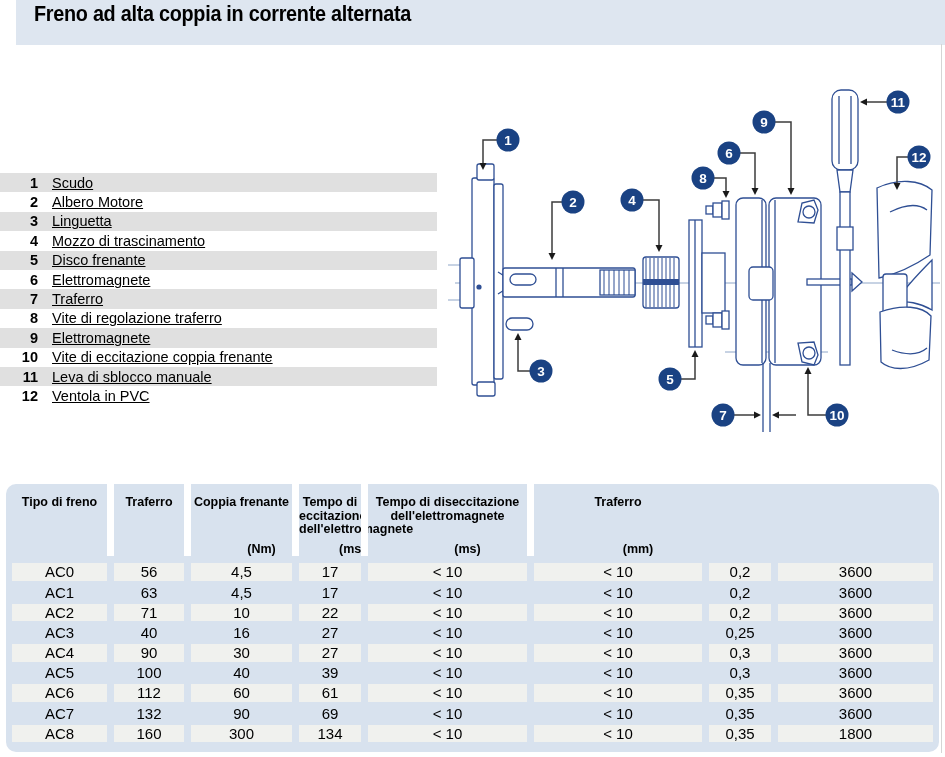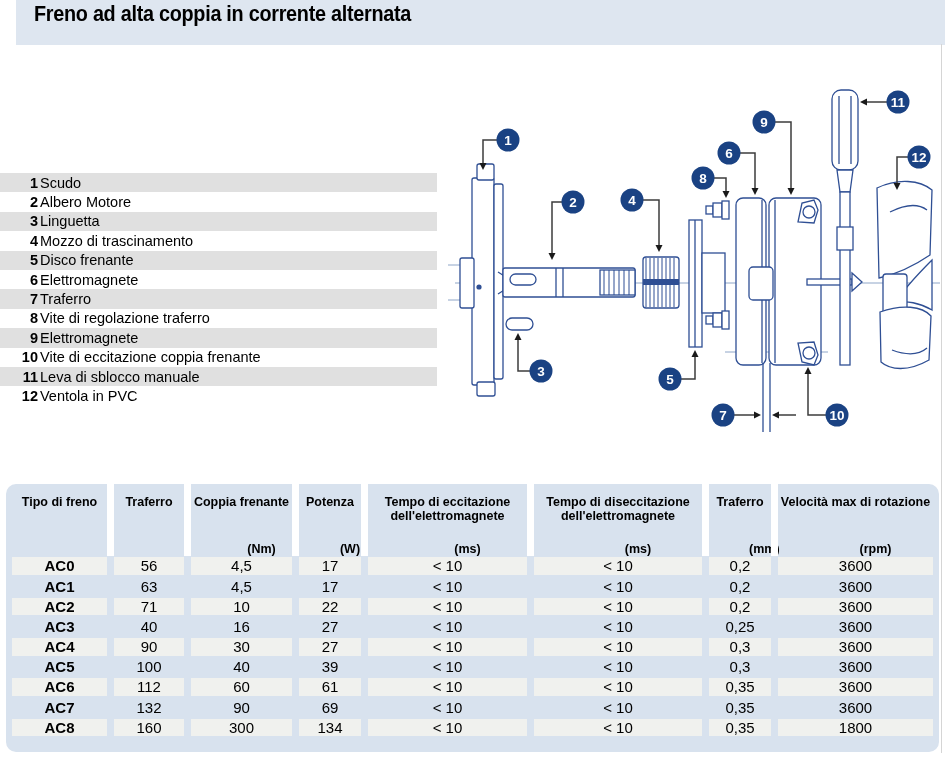--- a/index.html
+++ b/index.html
@@ -10,45 +10,45 @@
   
   .title-band{position:absolute;left:16px;top:0;width:945px;height:45px;background:#dee6f0;}
   .title-band .ttl{display:inline-block;transform:scaleX(.9);transform-origin:left center;
     font-size:22px;font-weight:bold;letter-spacing:-.3px;margin:1px 0 0 18px;white-space:nowrap;}
 
   
   .parts{position:absolute;left:0;top:173px;width:437px;}
   .pl-row{display:flex;align-items:center;height:19.4px;font-size:14.5px;}
   .pl-row.striped{background:#e0e0e0;}
   .pl-num{width:38px;text-align:right;font-weight:bold;flex:none;}
-  .pl-label{margin-left:2px;white-space:nowrap;}
+  .pl-label{margin-left:14px;white-space:nowrap;text-decoration:underline;}
 
   
   .diagram{position:absolute;left:440px;top:60px;width:505px;height:420px;}
   .draw{stroke:#2f4f94;stroke-width:1.3;fill:#fff;}
   .drawnf{stroke:#2f4f94;stroke-width:1.3;fill:none;}
   .thin{stroke:#8fa6c8;stroke-width:1;fill:none;}
   .leader{stroke:#3c3c3c;stroke-width:1.5;fill:none;}
   .ah{fill:#1a1a1a;stroke:none;}
   .callout-circle{fill:#1a4283;stroke:none;}
   .callout-num{fill:#fff;font-family:"Liberation Sans",sans-serif;font-weight:bold;font-size:13.5px;text-anchor:middle;}
 
   
   .tbl{position:absolute;left:6px;top:484px;width:933px;height:268px;background:#d8e2ee;
     border-radius:10px;padding:8px 6px 10px 6px;box-sizing:border-box;}
   .t-head,.t-row{display:grid;grid-template-columns:95px 70px 101px 62px 159px 168px 62px 155px;column-gap:7px;}
-  .t-head{height:64px;margin-bottom:0;}
+  .t-head{height:64px;margin-bottom:6px;}
   .t-hcell{position:relative;display:flex;flex-direction:column;justify-content:space-between;
     text-align:center;font-weight:bold;font-size:12.5px;line-height:13.5px;padding-top:4px;}
   .t-hcell:not(:last-child)::after{content:'';position:absolute;right:-7px;top:-8px;bottom:0;width:7px;background:#fff;}
   .t-hcell .unit{font-weight:bold;padding-left:40px;}
   .t-row{height:20.2px;align-items:center;}
   .t-cell{height:17.5px;line-height:17.5px;text-align:center;font-size:15px;}
   .t-row.striped .t-cell{background:#f0f1ee;}
-  .t-cell.rowhead{font-weight:bold;}
+  .t-cell.rowhead{font-weight:normal;}
 </style>
 </head>
 <body>
 
 <div id="page">
 
   <div class="title-band">
     <span class="ttl">Freno ad alta coppia in corrente alternata</span>
   </div>
 
@@ -295,38 +295,30 @@
         </div>
         <div class="t-hcell">
           <span>Traferro</span>
           <span class="unit"></span>
         </div>
         <div class="t-hcell">
           <span>Coppia frenante</span>
           <span class="unit">(Nm)</span>
         </div>
         <div class="t-hcell">
-          <span>Potenza</span>
-          <span class="unit">(W)</span>
-        </div>
-        <div class="t-hcell">
           <span>Tempo di eccitazione dell'elettromagnete</span>
           <span class="unit">(ms)</span>
         </div>
         <div class="t-hcell">
           <span>Tempo di diseccitazione dell'elettromagnete</span>
           <span class="unit">(ms)</span>
         </div>
         <div class="t-hcell">
           <span>Traferro</span>
           <span class="unit">(mm)</span>
-        </div>
-        <div class="t-hcell">
-          <span>Velocità max di rotazione</span>
-          <span class="unit">(rpm)</span>
         </div>
       </div>
     <div id="t-body">
         <div class="t-row striped">
           <div class="t-cell rowhead">AC0</div>
           <div class="t-cell">56</div>
           <div class="t-cell">4,5</div>
           <div class="t-cell">17</div>
           <div class="t-cell">&lt; 10</div>
           <div class="t-cell">&lt; 10</div>

